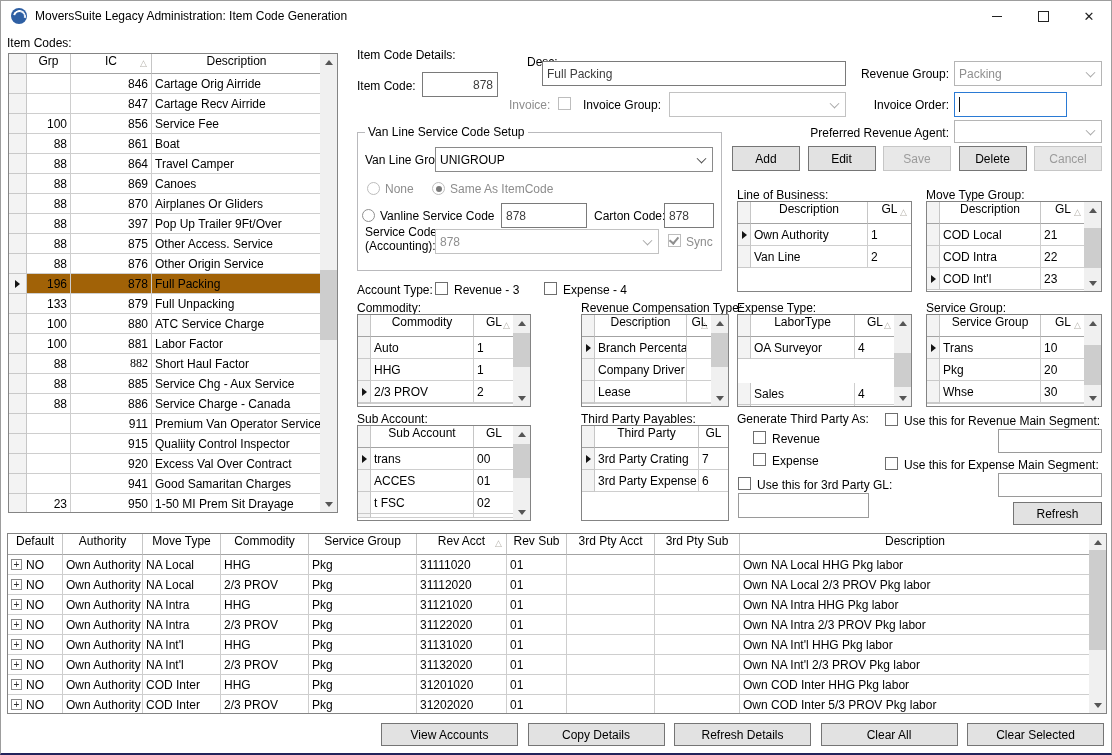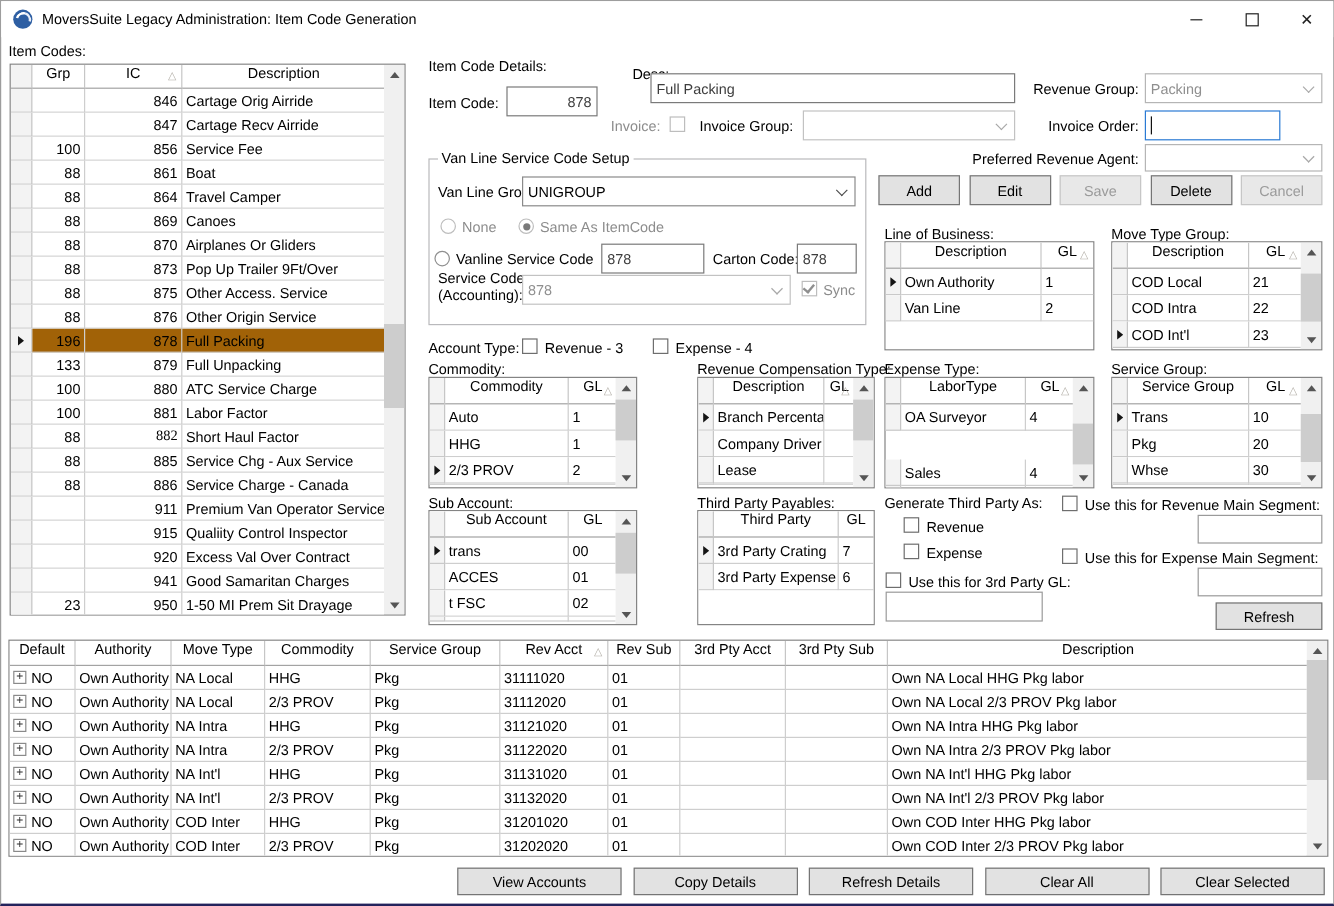--- a/index.html
+++ b/index.html
@@ -194,21 +194,21 @@
         <div class="gcell" style="width: 170px;">
           <span>Airplanes Or Gliders</span>
         </div>
       </div>
       <div class="grow" style="height: 20px;">
         <div class="gind" style="width: 18px;"></div>
         <div class="gcell num" style="width: 44px;">
           <span>88</span>
         </div>
         <div class="gcell num" style="width: 81px;">
-          <span>873</span>
+          <span>397</span>
         </div>
         <div class="gcell" style="width: 170px;">
           <span>Pop Up Trailer 9Ft/Over</span>
         </div>
       </div>
       <div class="grow" style="height: 20px;">
         <div class="gind" style="width: 18px;"></div>
         <div class="gcell num" style="width: 44px;">
           <span>88</span>
         </div>
@@ -1190,21 +1190,21 @@
         <div class="gcell" style="width: 60px;">
           <span>01</span>
         </div>
         <div class="gcell" style="width: 88px;">
           <span></span>
         </div>
         <div class="gcell" style="width: 85px;">
           <span></span>
         </div>
         <div class="gcell" style="width: 351px;">
-          <span>Own COD Inter 2/3 PROV Pkg labor</span>
+          <span>Own COD Inter 5/3 PROV Pkg labor</span>
         </div>
       </div>
     </div>
     <div class="vscroll">
       <div class="sarr up"></div>
       <div class="strack">
         <div class="sthumb" style="top: 0px; height: 100px;"></div>
       </div>
       <div class="sarr down"></div>
     </div>

